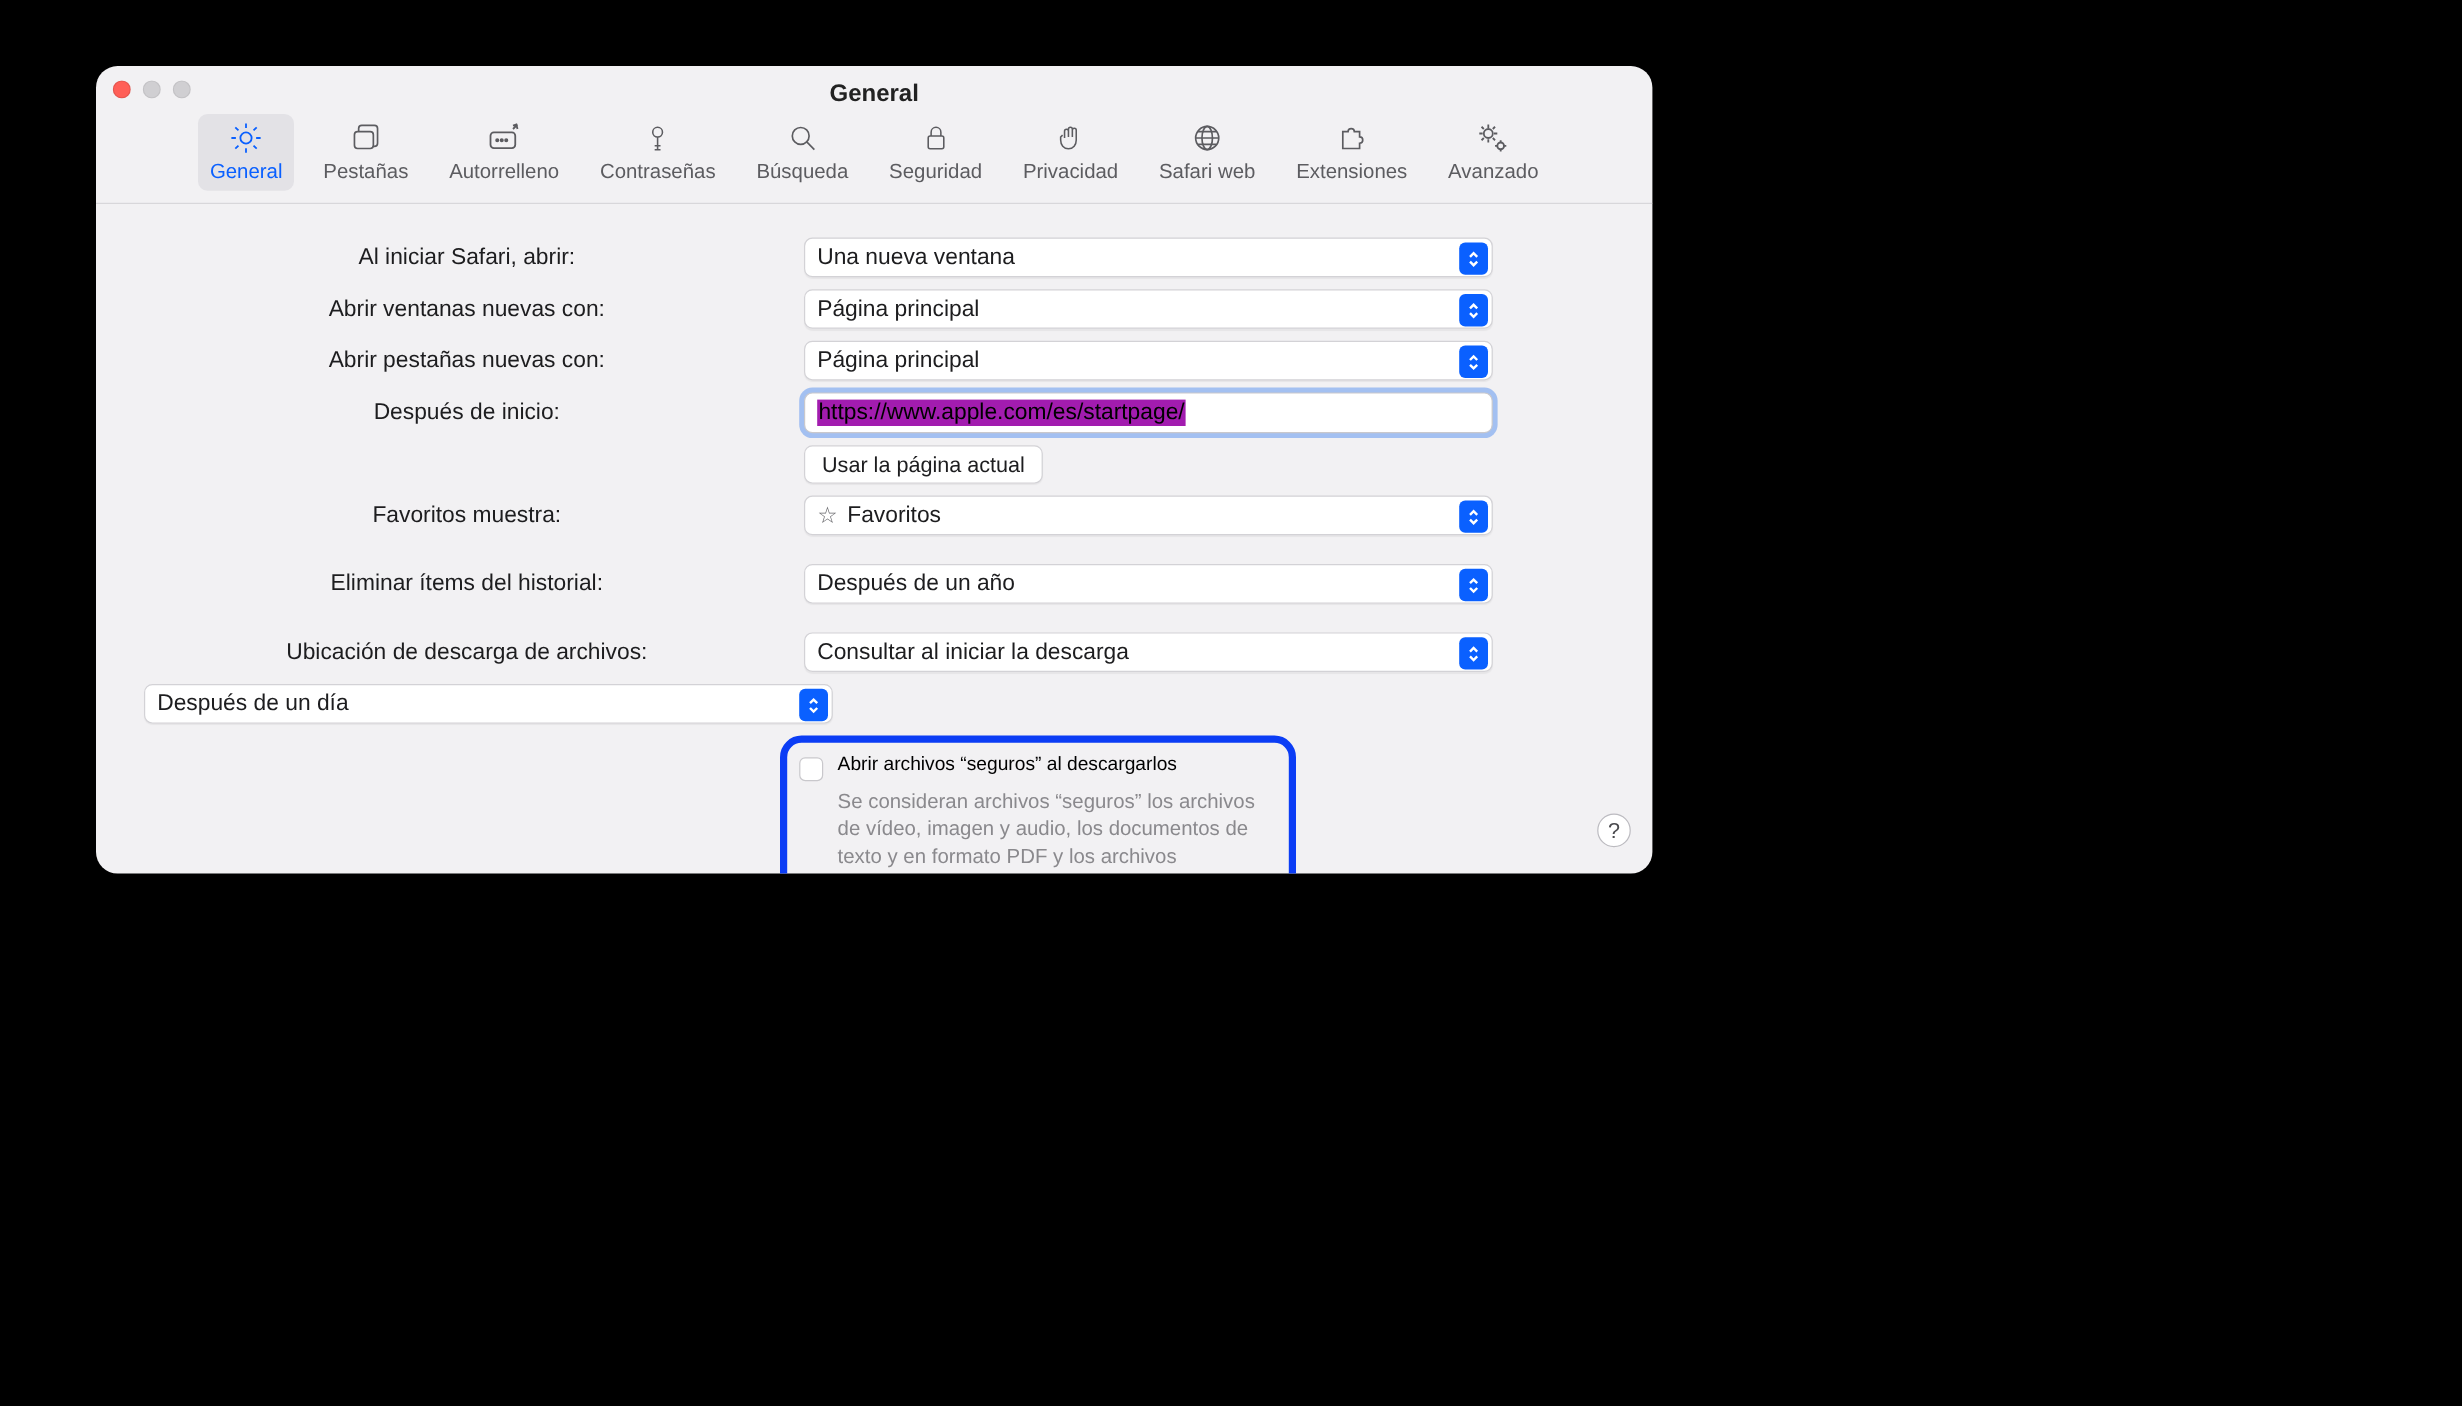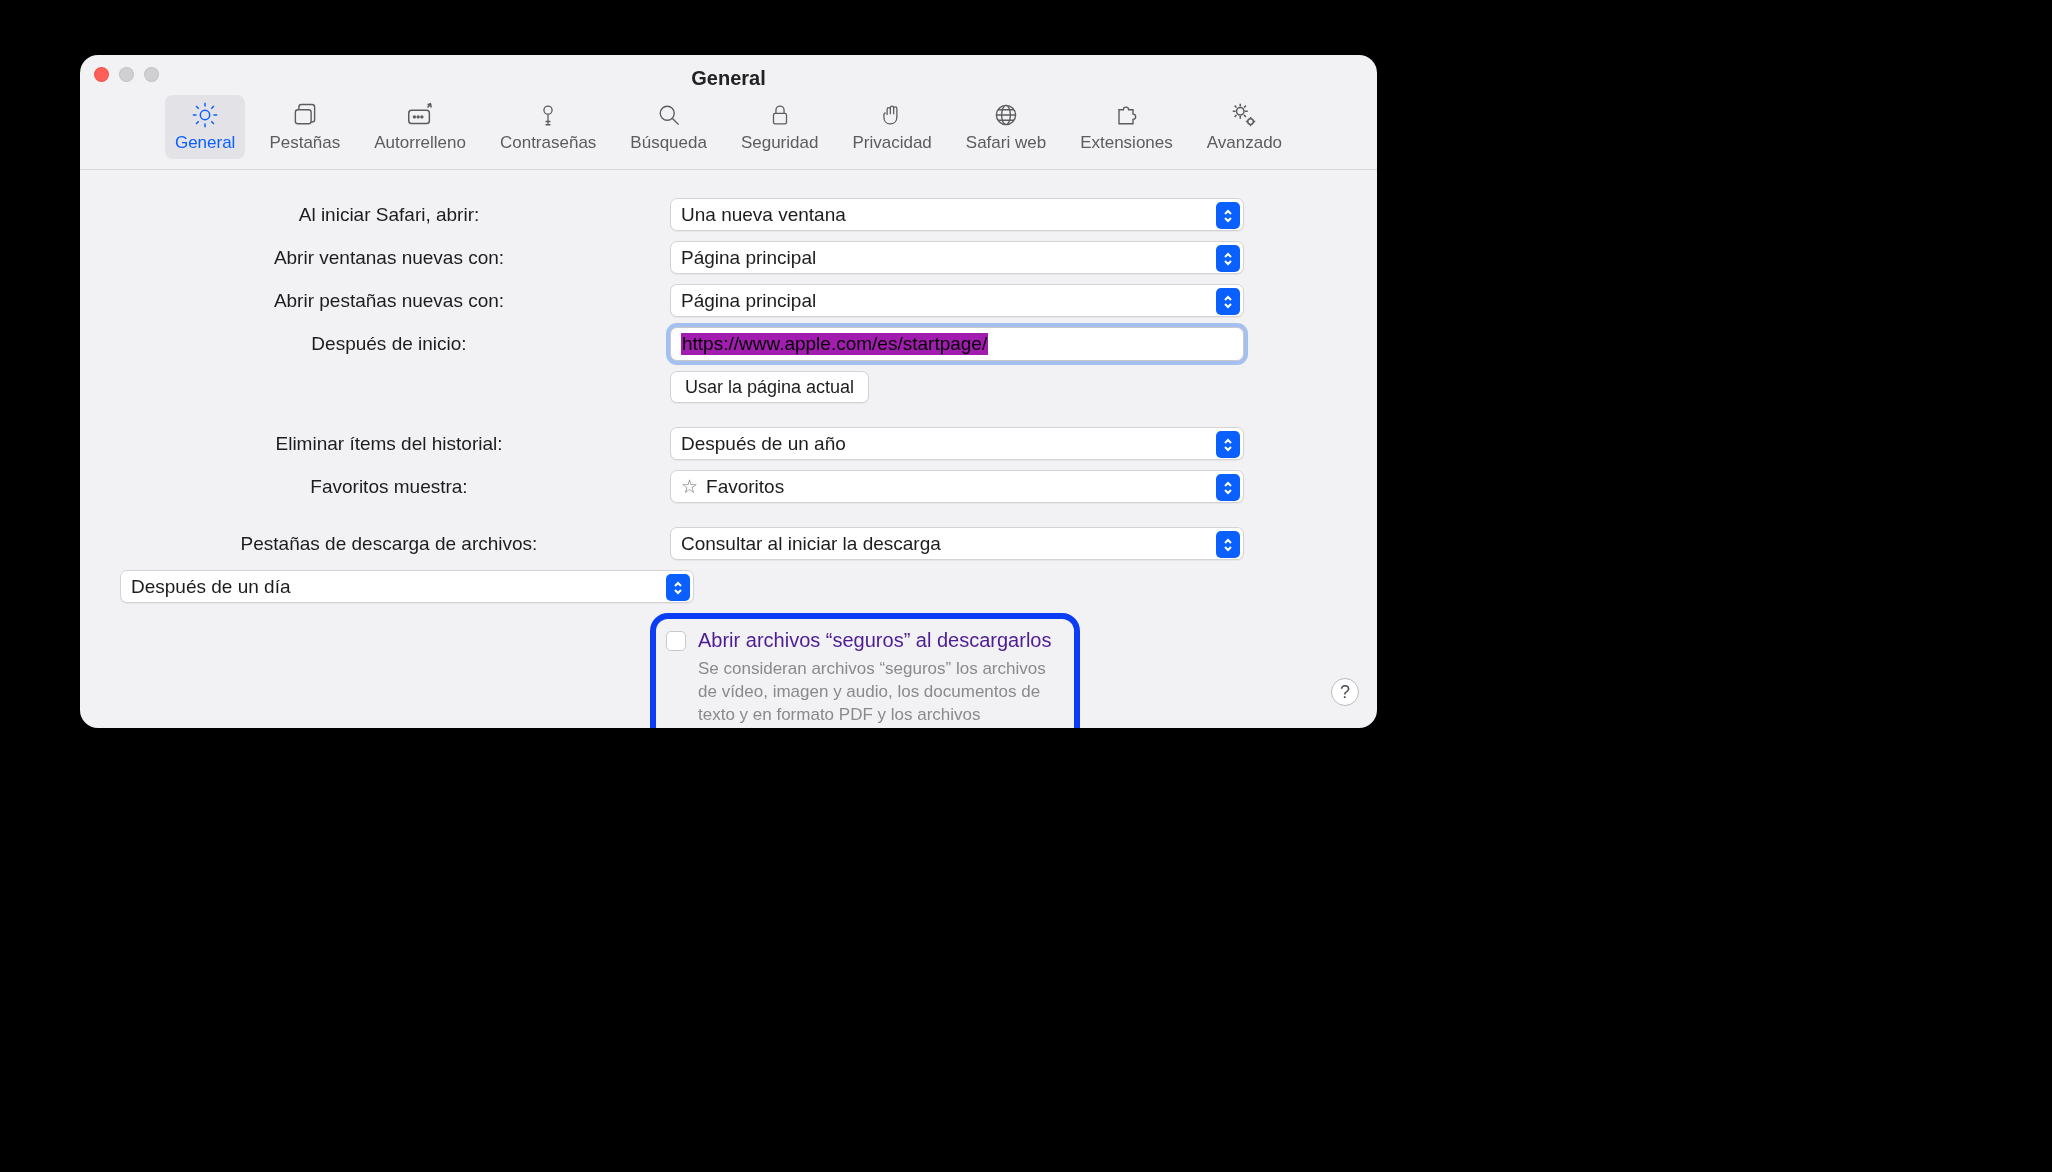--- a/index.html
+++ b/index.html
@@ -170,22 +170,22 @@
   }
   .checkbox {
     width: 20px; height: 20px;
     background: #fff;
     border: 1px solid #c9c8cc;
     border-radius: 5px;
     margin-top: 2px;
     flex-shrink: 0;
   }
   .check-label {
-    font-size: 20px;
-    color: #4c1d95;
+    font-size: 16px;
+    color: #000000;
   }
   .check-desc {
     font-size: 17px;
     color: #8a898d;
     margin-top: 6px;
     line-height: 1.35;
     padding-left: 32px;
     max-width: 380px;
   }
   .help {
@@ -369,51 +369,51 @@
 
     <div class="row">
       <div class="lbl"></div>
       <div class="val">
         <div class="btn">
           <span>Usar la página actual</span>
         </div>
       </div>
     </div>
 
+    <div class="row">
+      <div class="lbl">Favoritos muestra:</div>
+      <div class="val">
+        <div class="popup">
+          <span class="star">☆</span>
+          <span>Favoritos</span>
+          <span class="chev">
+              <svg width="12" height="16" viewBox="0 0 12 16">
+                <path d="M3 6l3-3 3 3M3 10l3 3 3-3"></path>
+              </svg>
+            </span>
+        </div>
+      </div>
+    </div>
+
     <div class="row gap-lg">
       <div class="lbl">Eliminar ítems del historial:</div>
       <div class="val">
         <div class="popup">
           <span>Después de un año</span>
           <span class="chev">
               <svg width="12" height="16" viewBox="0 0 12 16">
                 <path d="M3 6l3-3 3 3M3 10l3 3 3-3"></path>
               </svg>
             </span>
         </div>
       </div>
     </div>
 
-    <div class="row">
-      <div class="lbl">Favoritos muestra:</div>
-      <div class="val">
-        <div class="popup">
-          <span class="star">☆</span>
-          <span>Favoritos</span>
-          <span class="chev">
-              <svg width="12" height="16" viewBox="0 0 12 16">
-                <path d="M3 6l3-3 3 3M3 10l3 3 3-3"></path>
-              </svg>
-            </span>
-        </div>
-      </div>
-    </div>
-
     <div class="row gap-lg">
-      <div class="lbl">Pestañas de descarga de archivos:</div>
+      <div class="lbl">Ubicación de descarga de archivos:</div>
       <div class="val">
         <div class="popup">
           <span>Consultar al iniciar la descarga</span>
           <span class="chev">
               <svg width="12" height="16" viewBox="0 0 12 16">
                 <path d="M3 6l3-3 3 3M3 10l3 3 3-3"></path>
               </svg>
             </span>
         </div>
       </div>

